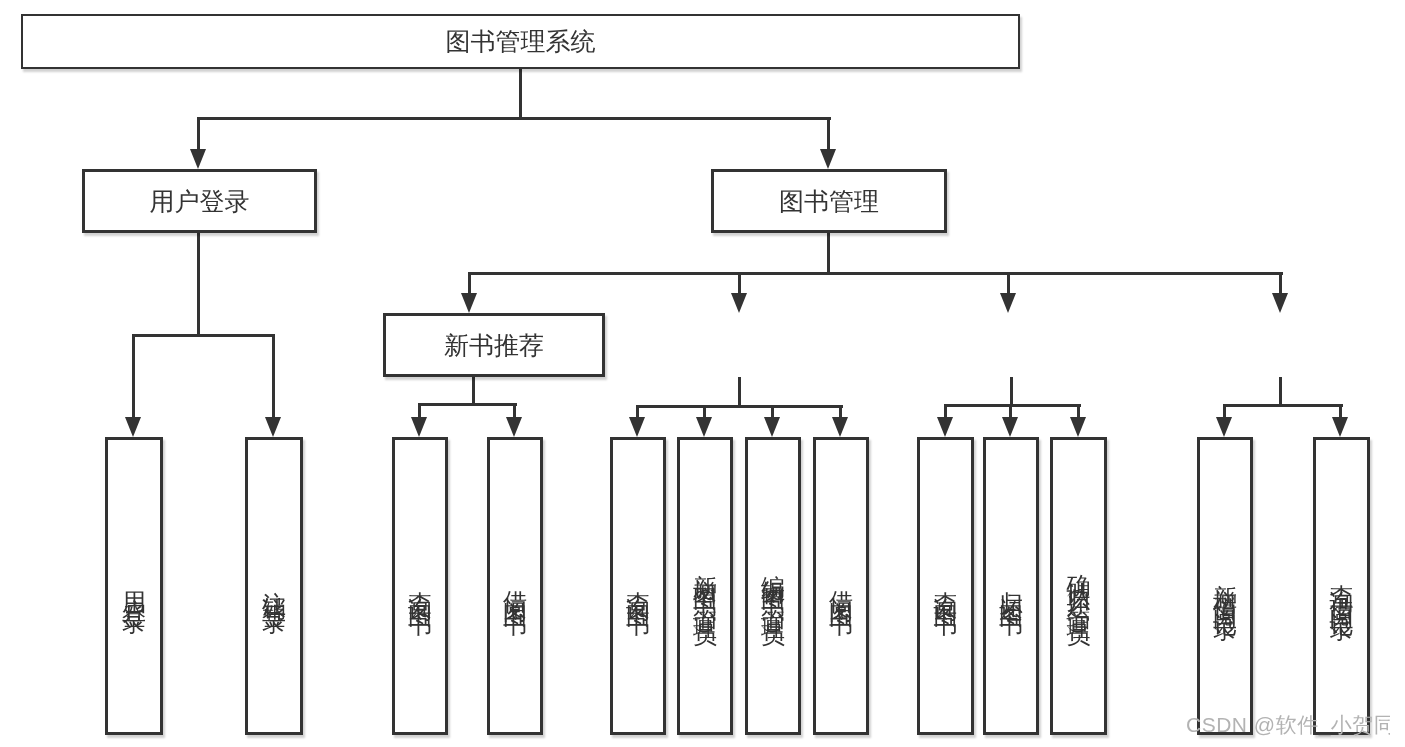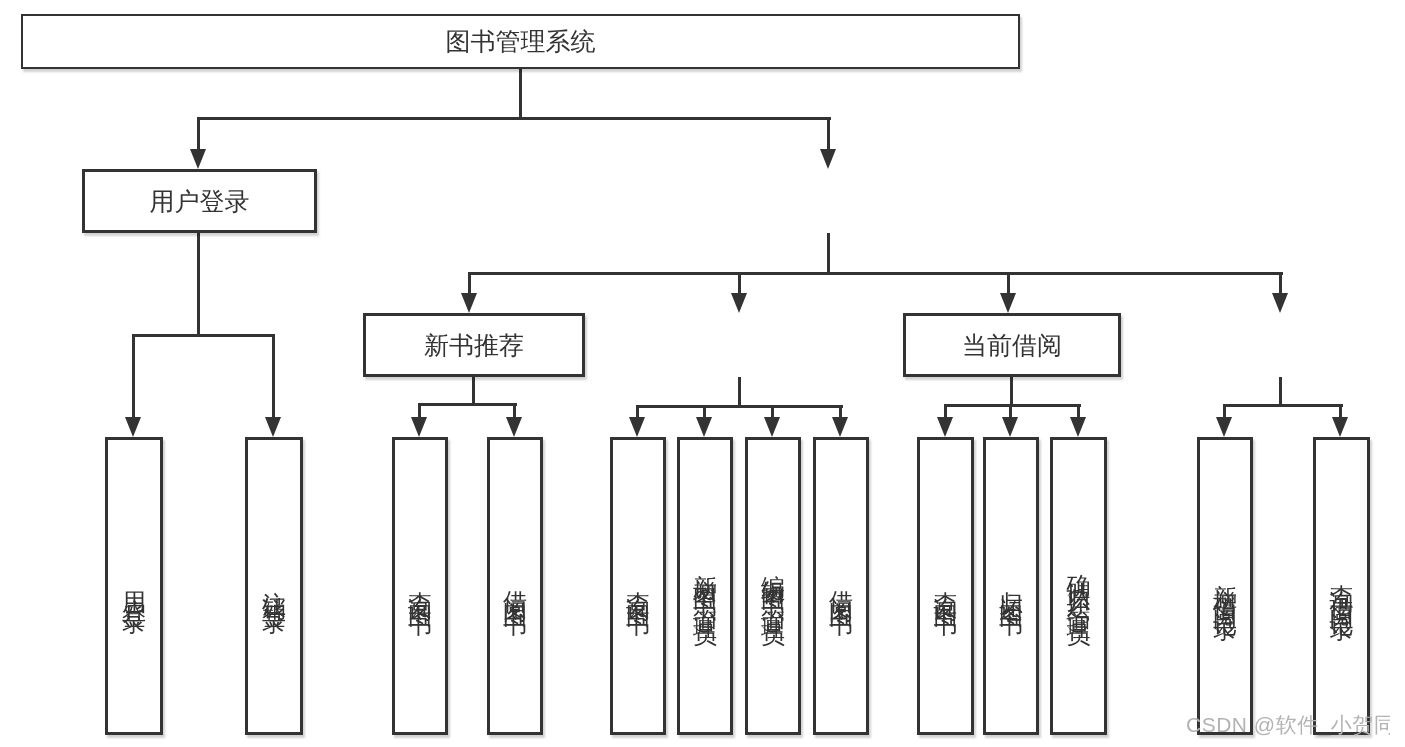--- a/index.html
+++ b/index.html
@@ -98,26 +98,26 @@
   <div class="vl" style="left:1339px;top:404px;height:15px"></div>
   <div class="ar" style="left:1332px;top:417px"></div>
 
   <div class="node root" style="left:21px;top:14px;width:999px;height:55px">
     <span class="label">图书管理系统</span>
   </div>
 
   <div class="node" style="left:82px;top:169px;width:235px;height:64px">
     <span class="label">用户登录</span>
   </div>
+  <div class="node" style="left:711px;top:169px;width:236px;height:64px">
+    <span class="label">图书管理</span>
+  </div>
 
-  <div class="node" style="left:363px;top:313px;width:222px;height:64px">
+  <div class="node" style="left:383px;top:313px;width:222px;height:64px">
     <span class="label">新书推荐</span>
-  </div>
-  <div class="node" style="left:903px;top:313px;width:218px;height:64px">
-    <span class="label">当前借阅</span>
   </div>
 
   <div class="node v-node" style="left:105px;top:437px;width:58px;height:298px">
     <span class="label">用户登录</span>
   </div>
   <div class="node v-node" style="left:245px;top:437px;width:58px;height:298px">
     <span class="label">注销登录</span>
   </div>
 
   <div class="node v-node" style="left:392px;top:437px;width:56px;height:298px">

